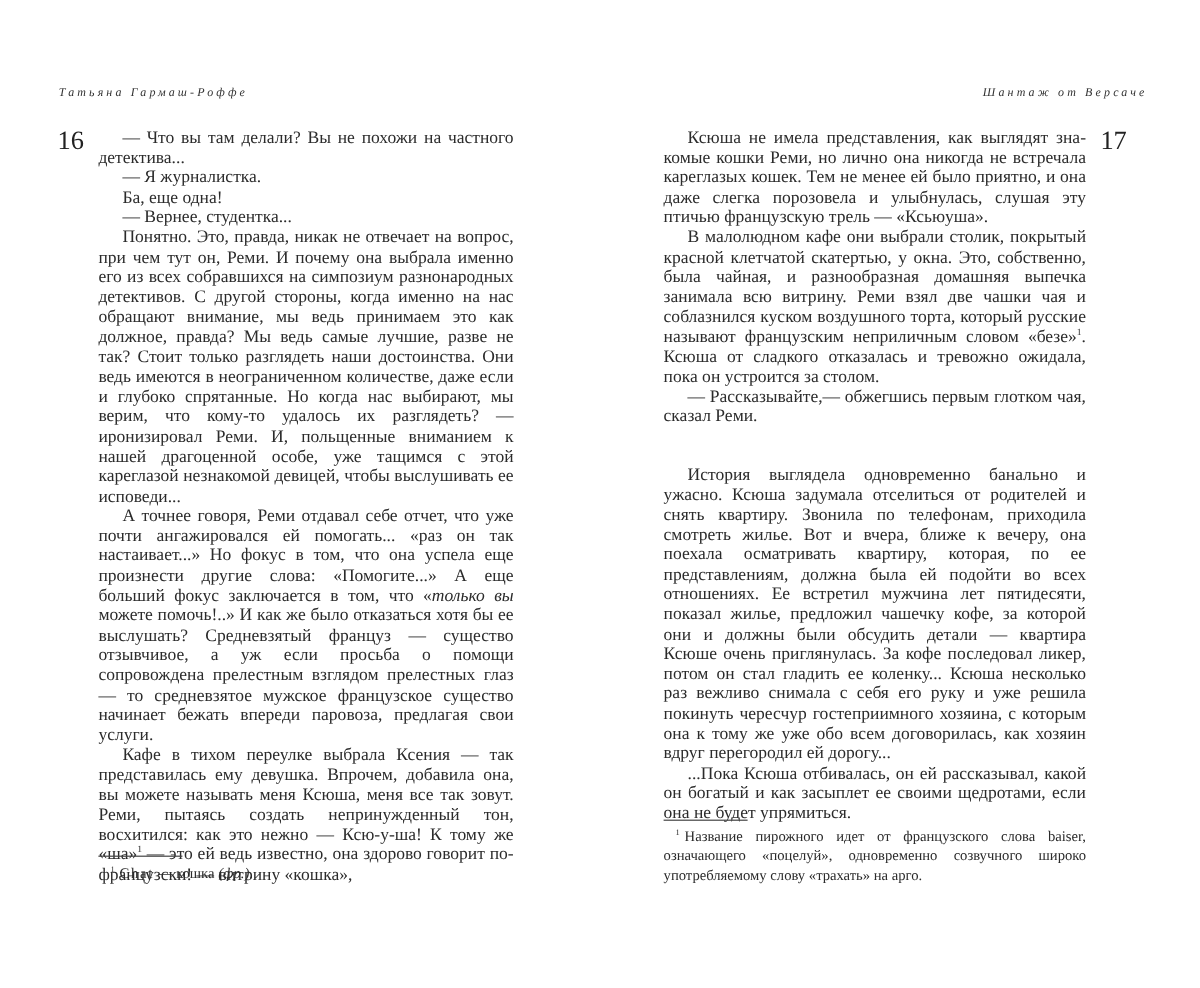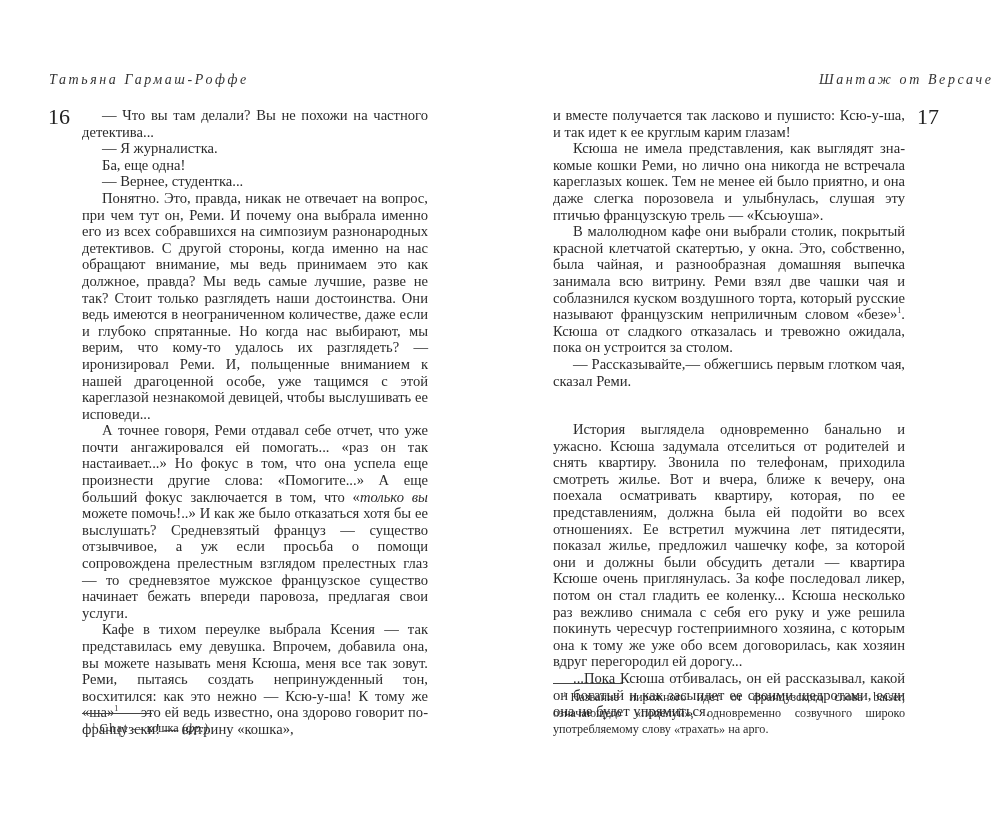--- a/index.html
+++ b/index.html
@@ -1,18 +1,18 @@
 <!DOCTYPE html>
 <html><head>
 <meta charset="utf-8">
 <style>
   html, body { margin: 0; padding: 0; background: #ffffff; }
   body { width: 1000px; height: 823px; position: relative; overflow: hidden;
          font-family: "Liberation Serif", "DejaVu Serif", serif; color: #2b2b2b; }
-  .runhead { position: absolute; top: 72px; font-size: 14px; font-style: italic;
+  .runhead { position: absolute; top: 72px; font-size: 10px; font-style: italic;
              letter-spacing: 2.6px; color: #333; }
   .runhead.left { left: 49px; }
   .runhead.right { left: 819px; }
   .pagenum { position: absolute; top: 104px; font-size: 22px; color: #222; }
   .pagenum.left { left: 48px; }
   .pagenum.right { left: 917px; }
   .col { position: absolute; width: 346px; font-size: 14.6px; line-height: 16.6px; }
   .col.left { left: 82px; top: 107px; }
   .col.right { left: 553px; top: 107px; width: 352px; }
   .col p { margin: 0; text-align: justify; text-align-last: left; hyphens: manual; }
@@ -54,21 +54,20 @@
     <div class="fn left">
       <span class="fnmark">1</span><span class="chat">Chat</span><span> — кошка </span><em>(фр.)</em><span>.</span>
     </div>
   </div>
 
   <div>
     <div class="runhead right">Шантаж от Версаче</div>
     <div class="pagenum right">17</div>
 
     <div class="col right">
-      <p>и вместе получается так ласково и пушисто: Ксю-у-ша, и так идет к ее круглым карим глазам!</p>
       <p class="ind">Ксюша не имела представления, как выглядят зна­комые кошки Реми, но лично она никогда не встречала кареглазых кошек. Тем не менее ей было приятно, и она даже слегка порозовела и улыбнулась, слушая эту птичью французскую трель — «Ксьюуша».</p>
       <p class="ind"><span>В малолюдном кафе они выбрали столик, покрытый красной клетчатой скатертью, у окна. Это, собственно, была чайная, и разнообразная домашняя выпечка занимала всю витрину. Реми взял две чашки чая и соблазнился куском воздушного торта, который русские называют французским неприличным словом «безе»</span><sup>1</sup><span>. Ксюша от сладкого отказалась и тревожно ожидала, пока он устроится за столом.</span></p>
       <p class="dlg">— Рассказывайте,— обжегшись первым глотком чая, сказал Реми.</p>
       <p class="ind gap">История выглядела одновременно банально и ужасно. Ксюша задумала отселиться от родителей и снять квартиру. Звонила по телефонам, приходила смотреть жилье. Вот и вче­ра, ближе к вечеру, она поехала осматривать квартиру, кото­рая, по ее представлениям, должна была ей подойти во всех отношениях. Ее встретил мужчина лет пятидесяти, показал жилье, предложил чашечку кофе, за которой они и должны были обсудить детали — квартира Ксюше очень пригляну­лась. За кофе последовал ликер, потом он стал гладить ее коленку... Ксюша несколько раз вежливо снимала с себя его руку и уже решила покинуть чересчур гостеприимного хо­зяина, с которым она к тому же уже обо всем договорилась, как хозяин вдруг перегородил ей дорогу...</p>
       <p class="ind">...Пока Ксюша отбивалась, он ей рассказывал, какой он богатый и как засыплет ее своими щедротами, если она не будет упрямиться.</p>
     </div>
 
     <div class="fn-rule right"></div>
     <div class="fn right">
       <span class="fnmark">1</span><span>Название пирожного идет от французского слова baiser, означающего «поцелуй», одновременно созвучного широко употребляемому слову «трахать» на арго.</span>

